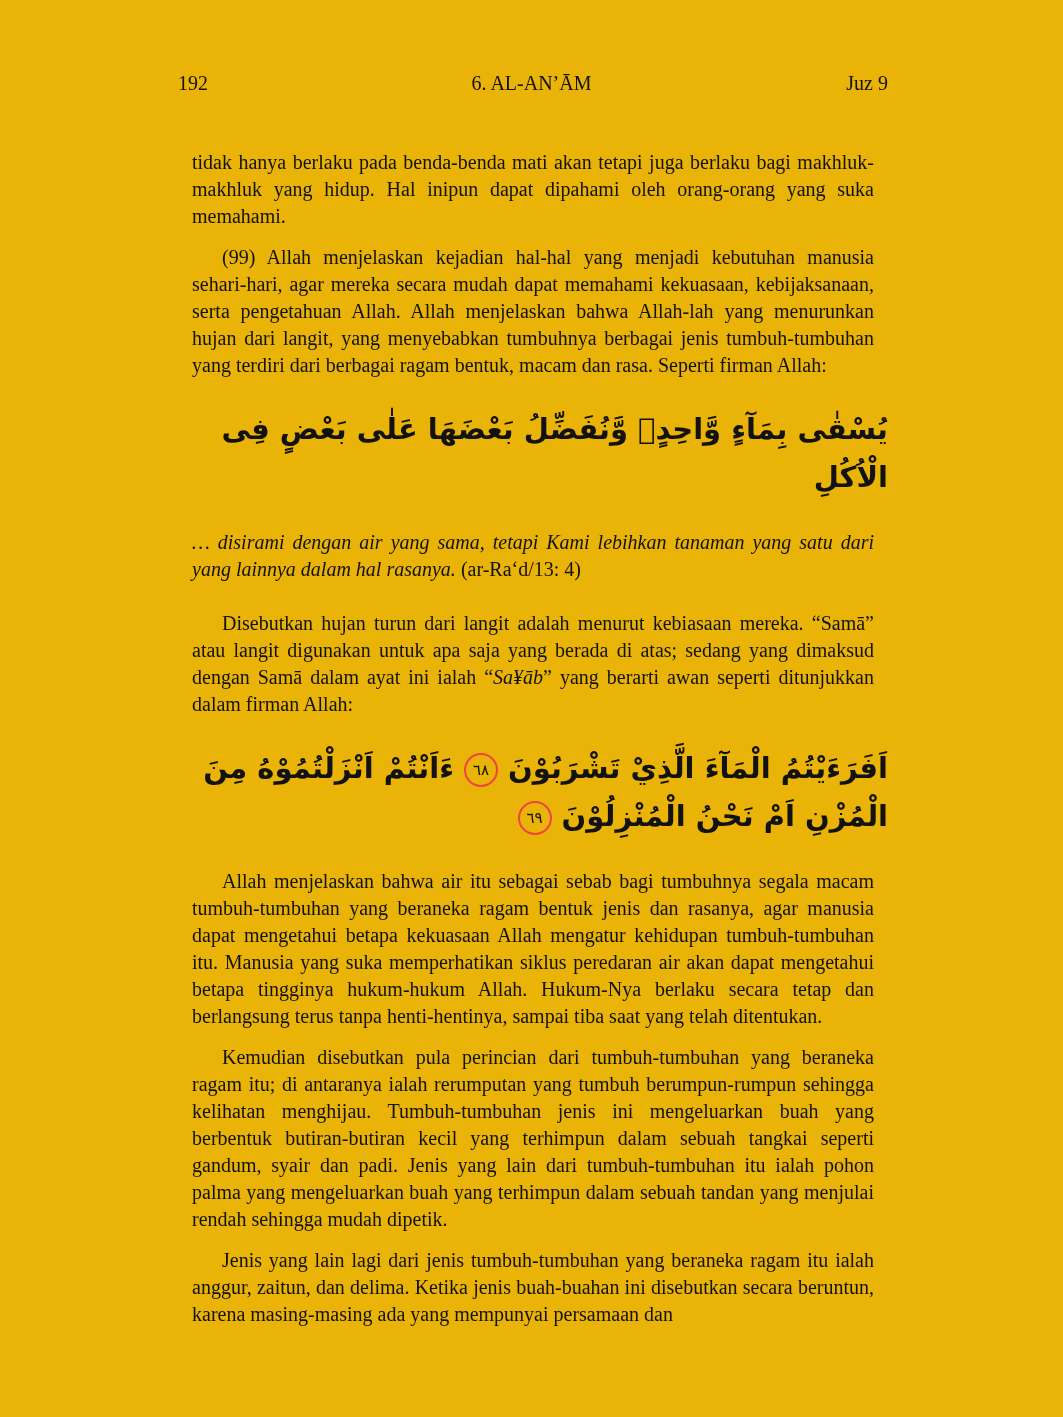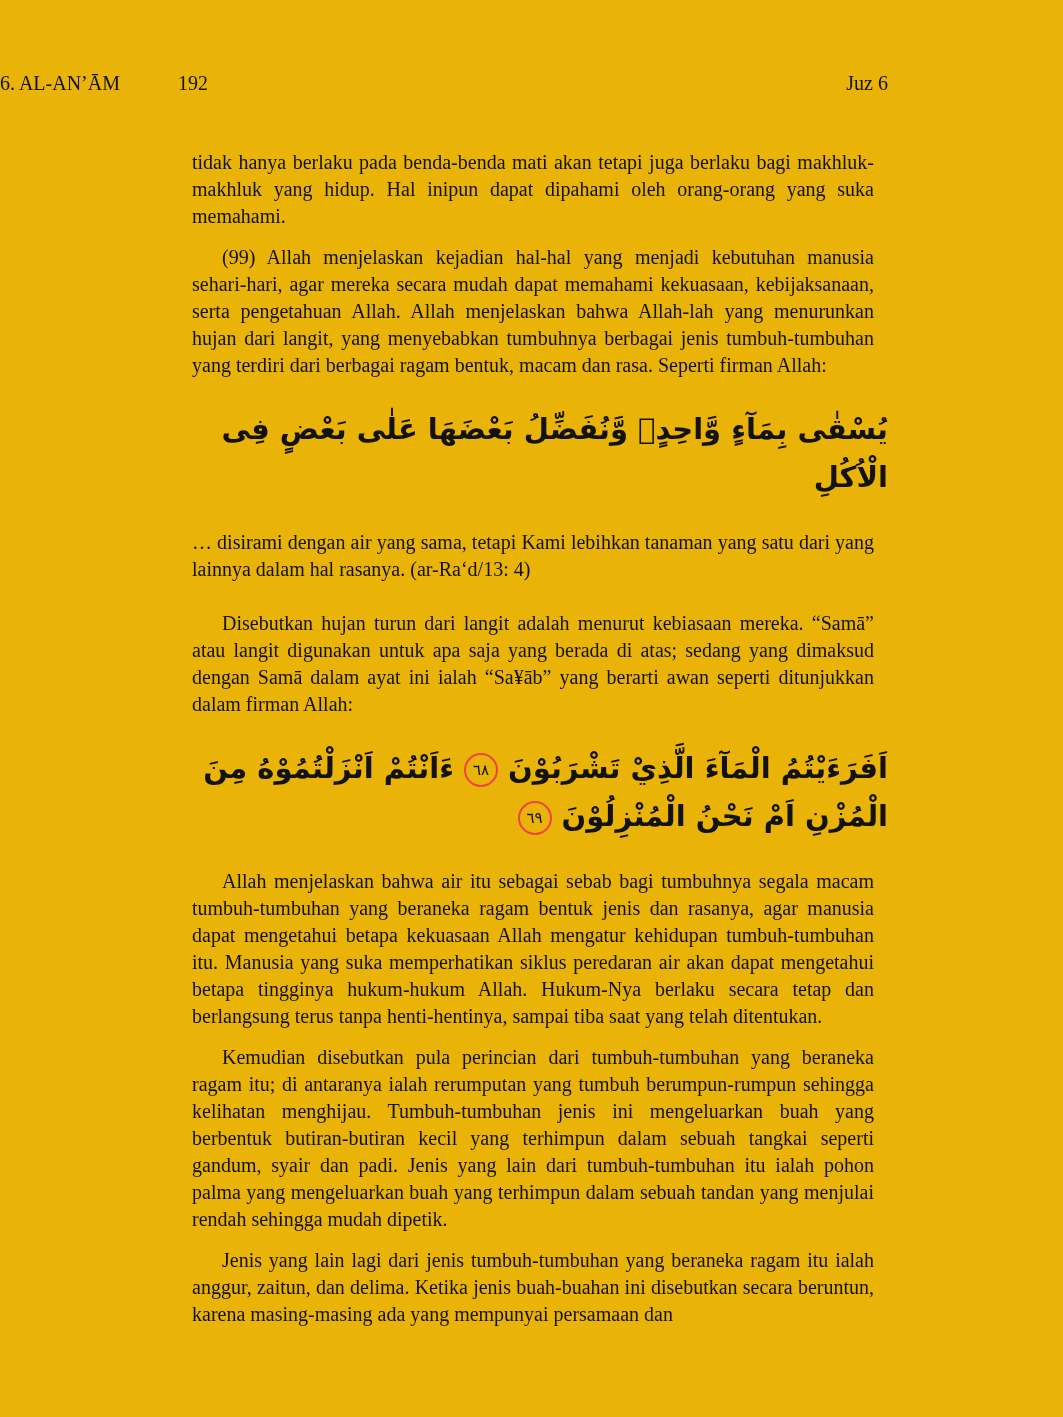--- a/index.html
+++ b/index.html
@@ -7,26 +7,26 @@
     width:1063px;height:1417px;background:#eab308;box-sizing:border-box;
     padding:70px 175px 0 178px;
     font-family:"Liberation Serif", serif;
     font-size:20px;line-height:27px;color:#121212;
     position:relative;margin:0 auto;
   }
   .header{
     display:flex;justify-content:space-between;align-items:baseline;
     margin-bottom:52px;
   }
-  .header .title{position:absolute;left:0;right:0;}
+  .header .title{position:absolute;left:0;right:0;text-align:center;}
   .header span{white-space:nowrap;}
   p{margin:14px;}
   .just{text-align:justify;}
   .indent{text-indent:30px;}
-  .ital{}
+  .ital{font-style:italic;}
   .arabic{
     direction:rtl;
     font-family:"DejaVu Sans", sans-serif;
     font-size:29px;line-height:48px;font-weight:bold;
     margin:26px 0 28px;
   }
   .ayah-num{
     display:inline-flex;align-items:center;justify-content:center;
     width:30px;height:30px;border:2px solid #ef4444;border-radius:50%;
     font-size:15px;line-height:1;margin:0 10px;vertical-align:middle;
@@ -36,21 +36,21 @@
   .translation.gap-after{margin-bottom:27px;}
 </style>
 </head>
 <body>
 
 <div class="page">
 
   <div class="header">
     <span>192</span>
     <span class="title">6. AL-AN’ĀM</span>
-    <span>Juz 6</span>
+    <span>Juz 9</span>
   </div>
 
   <p class="just">tidak hanya berlaku pada benda-benda mati akan tetapi juga berlaku bagi makhluk-makhluk yang hidup. Hal inipun dapat dipahami oleh orang-orang yang suka memahami.</p>
 
   <p class="just indent">(99) Allah menjelaskan kejadian hal-hal yang menjadi kebutuhan manusia sehari-hari, agar mereka secara mudah dapat memahami kekuasaan, kebijaksanaan, serta pengetahuan Allah. Allah menjelaskan bahwa Allah-lah yang menurunkan hujan dari langit, yang menyebabkan tumbuhnya berbagai jenis tumbuh-tumbuhan yang terdiri dari berbagai ragam bentuk, macam dan rasa. Seperti firman Allah:</p>
 
   <p class="arabic" dir="rtl">يُسْقٰى بِمَآءٍ وَّاحِدٍۙ وَّنُفَضِّلُ بَعْضَهَا عَلٰى بَعْضٍ فِى الْاُكُلِ</p>
 
   <p class="just translation gap-after"><span class="ital">… disirami dengan air yang sama, tetapi Kami lebihkan tanaman yang satu dari yang lainnya dalam hal rasanya.</span><span> (ar-Ra‘d/13: 4)</span></p>
 

